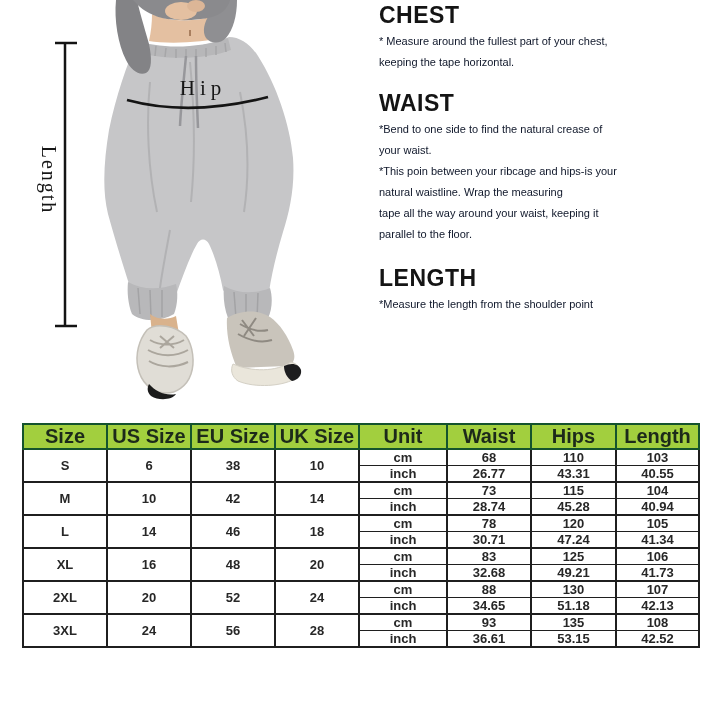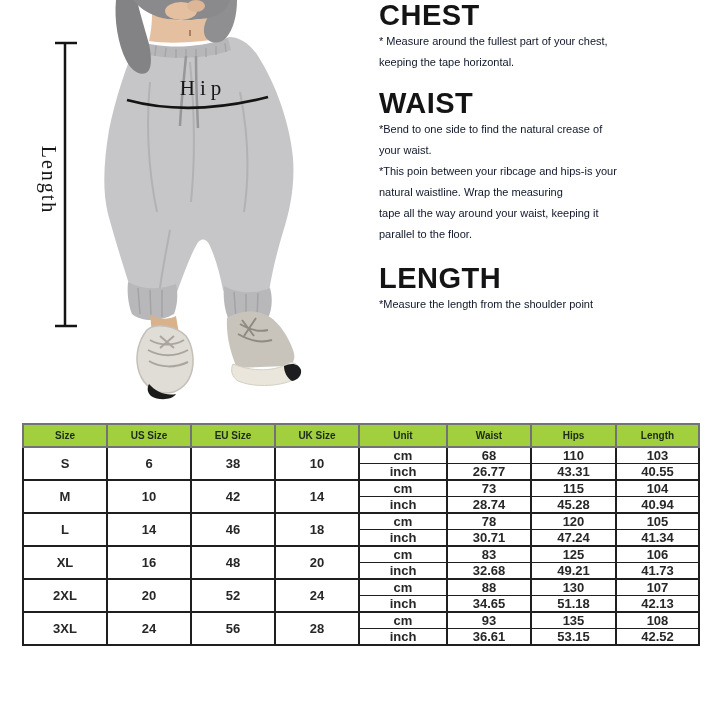--- a/index.html
+++ b/index.html
@@ -10,31 +10,31 @@
   .figure{position:absolute;left:0;top:0;width:380px;height:418px;}
   .figure svg{position:absolute;left:0;top:0;}
   .length-label{position:absolute;left:-3px;top:167px;width:100px;height:26px;
       text-align:center;transform:rotate(90deg);
       font-family:"Liberation Serif",serif;font-size:20px;letter-spacing:2px;color:#161616;}
   .hip-label{position:absolute;left:150px;top:76px;width:106px;text-align:center;
       font-family:"Liberation Serif",serif;font-size:21px;letter-spacing:5px;color:#161616;}
 
   
   .instructions{position:absolute;left:379px;top:2px;width:340px;color:#1d1d1d;}
-  .section h2{margin:0 0 3px 0;font-size:29px;line-height:26px;font-weight:bold;
+  .section h2{margin:0 0 3px 0;font-size:23px;line-height:26px;font-weight:bold;
       letter-spacing:0.5px;color:#141414;}
   .section .line{font-size:11px;line-height:21px;white-space:nowrap;color:#0f172a;}
   .section.waist{margin-top:17px;}
   .section.length{margin-top:20px;}
 
   
   .size-table-wrap{position:absolute;left:22px;top:423px;}
   table.size-table{border-collapse:collapse;table-layout:fixed;width:676px;}
-  .size-table th{background:#a2cf3e;border:2px solid #737373;height:21px;padding:0;
-      font-size:10px;font-weight:bold;color:#1c2a1a;text-align:center;}
+  .size-table th{background:#a2cf3e;border:2px solid #14532d;height:21px;padding:0;
+      font-size:20px;font-weight:bold;color:#1c2a1a;text-align:center;}
   .size-table td{border:2px solid #1f1f1f;height:15px;padding:0;text-align:center;
       vertical-align:middle;font-size:13px;font-weight:bold;color:#272727;}
   .size-table tr.cm td.v{border-bottom-width:1px;margin-top:29px;}
   .size-table tr.inch td.v{border-top-width:1px;}
 </style>
 </head>
 <body>
 
 <div id="canvas">
 

